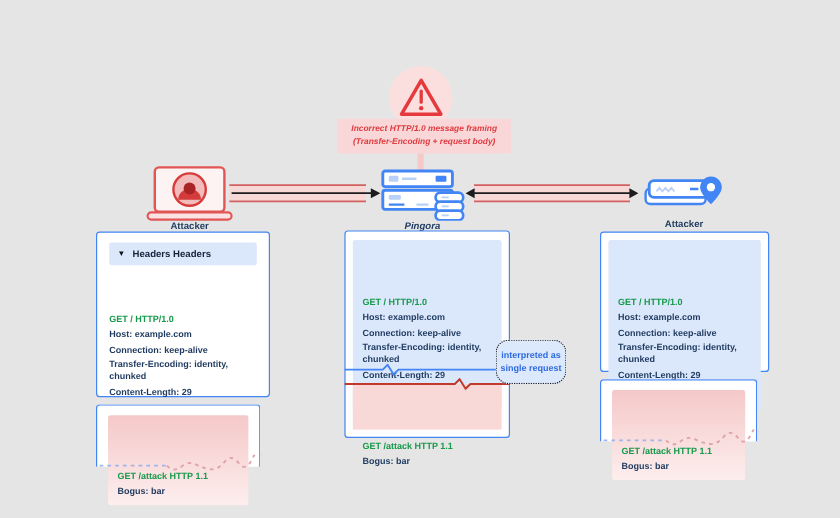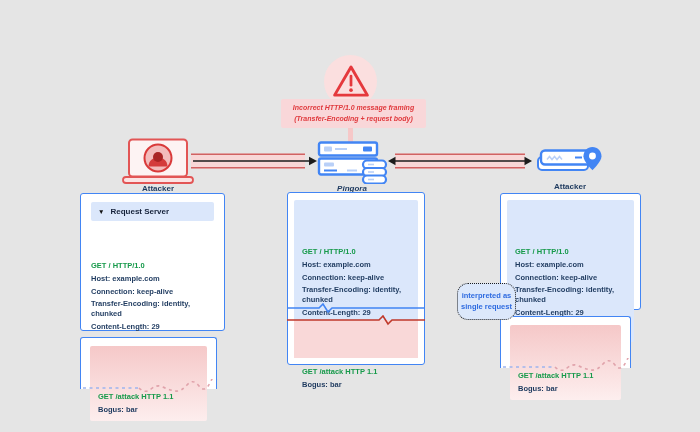--- a/index.html
+++ b/index.html
@@ -26,21 +26,21 @@
   .lightblue-inner { background:#dbe7fb; border-radius:2px; padding:7px 8px; }
 
   .pink-inner { background:#f9d8d8; padding:7px 8px; }
   .pink-grad { background:linear-gradient(180deg,#f5c8c8 0%, #fdeeee 100%); border-radius:2px; padding:6px 8px; }
 
   
   .torn-box { position:absolute; border:1.5px solid #4285f4; border-bottom:none; border-radius:3px 3px 0 0; background:#fff; }
   .torn-svg { position:absolute; left:0; bottom:-6px; }
 
   
-  .bubble { position:absolute; left:413px; top:283px; width:59px; padding:7px 0; background:#dce8fb; border:1.6px dotted #1d1d1d; border-radius:11px; font-size:7.5px; font-weight:bold; color:#2e6be0; text-align:center; line-height:1.4; z-index:5;margin-left:44px; }
+  .bubble { position:absolute; left:413px; top:283px; width:59px; padding:7px 0; background:#dce8fb; border:1.6px dotted #1d1d1d; border-radius:11px; font-size:7.5px; font-weight:bold; color:#2e6be0; text-align:center; line-height:1.4; z-index:5; }
 
   svg { display:block; }
   .abs { position:absolute; }
 </style>
 </head>
 <body>
 
 <div class="stage">
 
   <div class="warn-circle">
@@ -111,21 +111,21 @@
     </g>
   </svg>
   <div class="actor-label" style="left:535px; top:182px; width:70px;">
     <div>Attacker</div>
     <div>Server</div>
   </div>
 
   <div class="blue-box" style="left:80px; top:193px; width:145px; height:138px;">
     <div class="panel-header">
       <span class="tri">▼</span>
-      <span>Request Server</span>
+      <span>Headers Headers</span>
     </div>
     <div class="code-lines">
       <div class="code-line green">GET / HTTP/1.0</div>
       <div class="code-line">Host: example.com</div>
       <div class="code-line">Connection: keep-alive</div>
       <div class="code-line">Transfer-Encoding: identity, chunked</div>
       <div class="code-line">Content-Length: 29</div>
     </div>
     <div class="term-row">
       <span>0</span>

